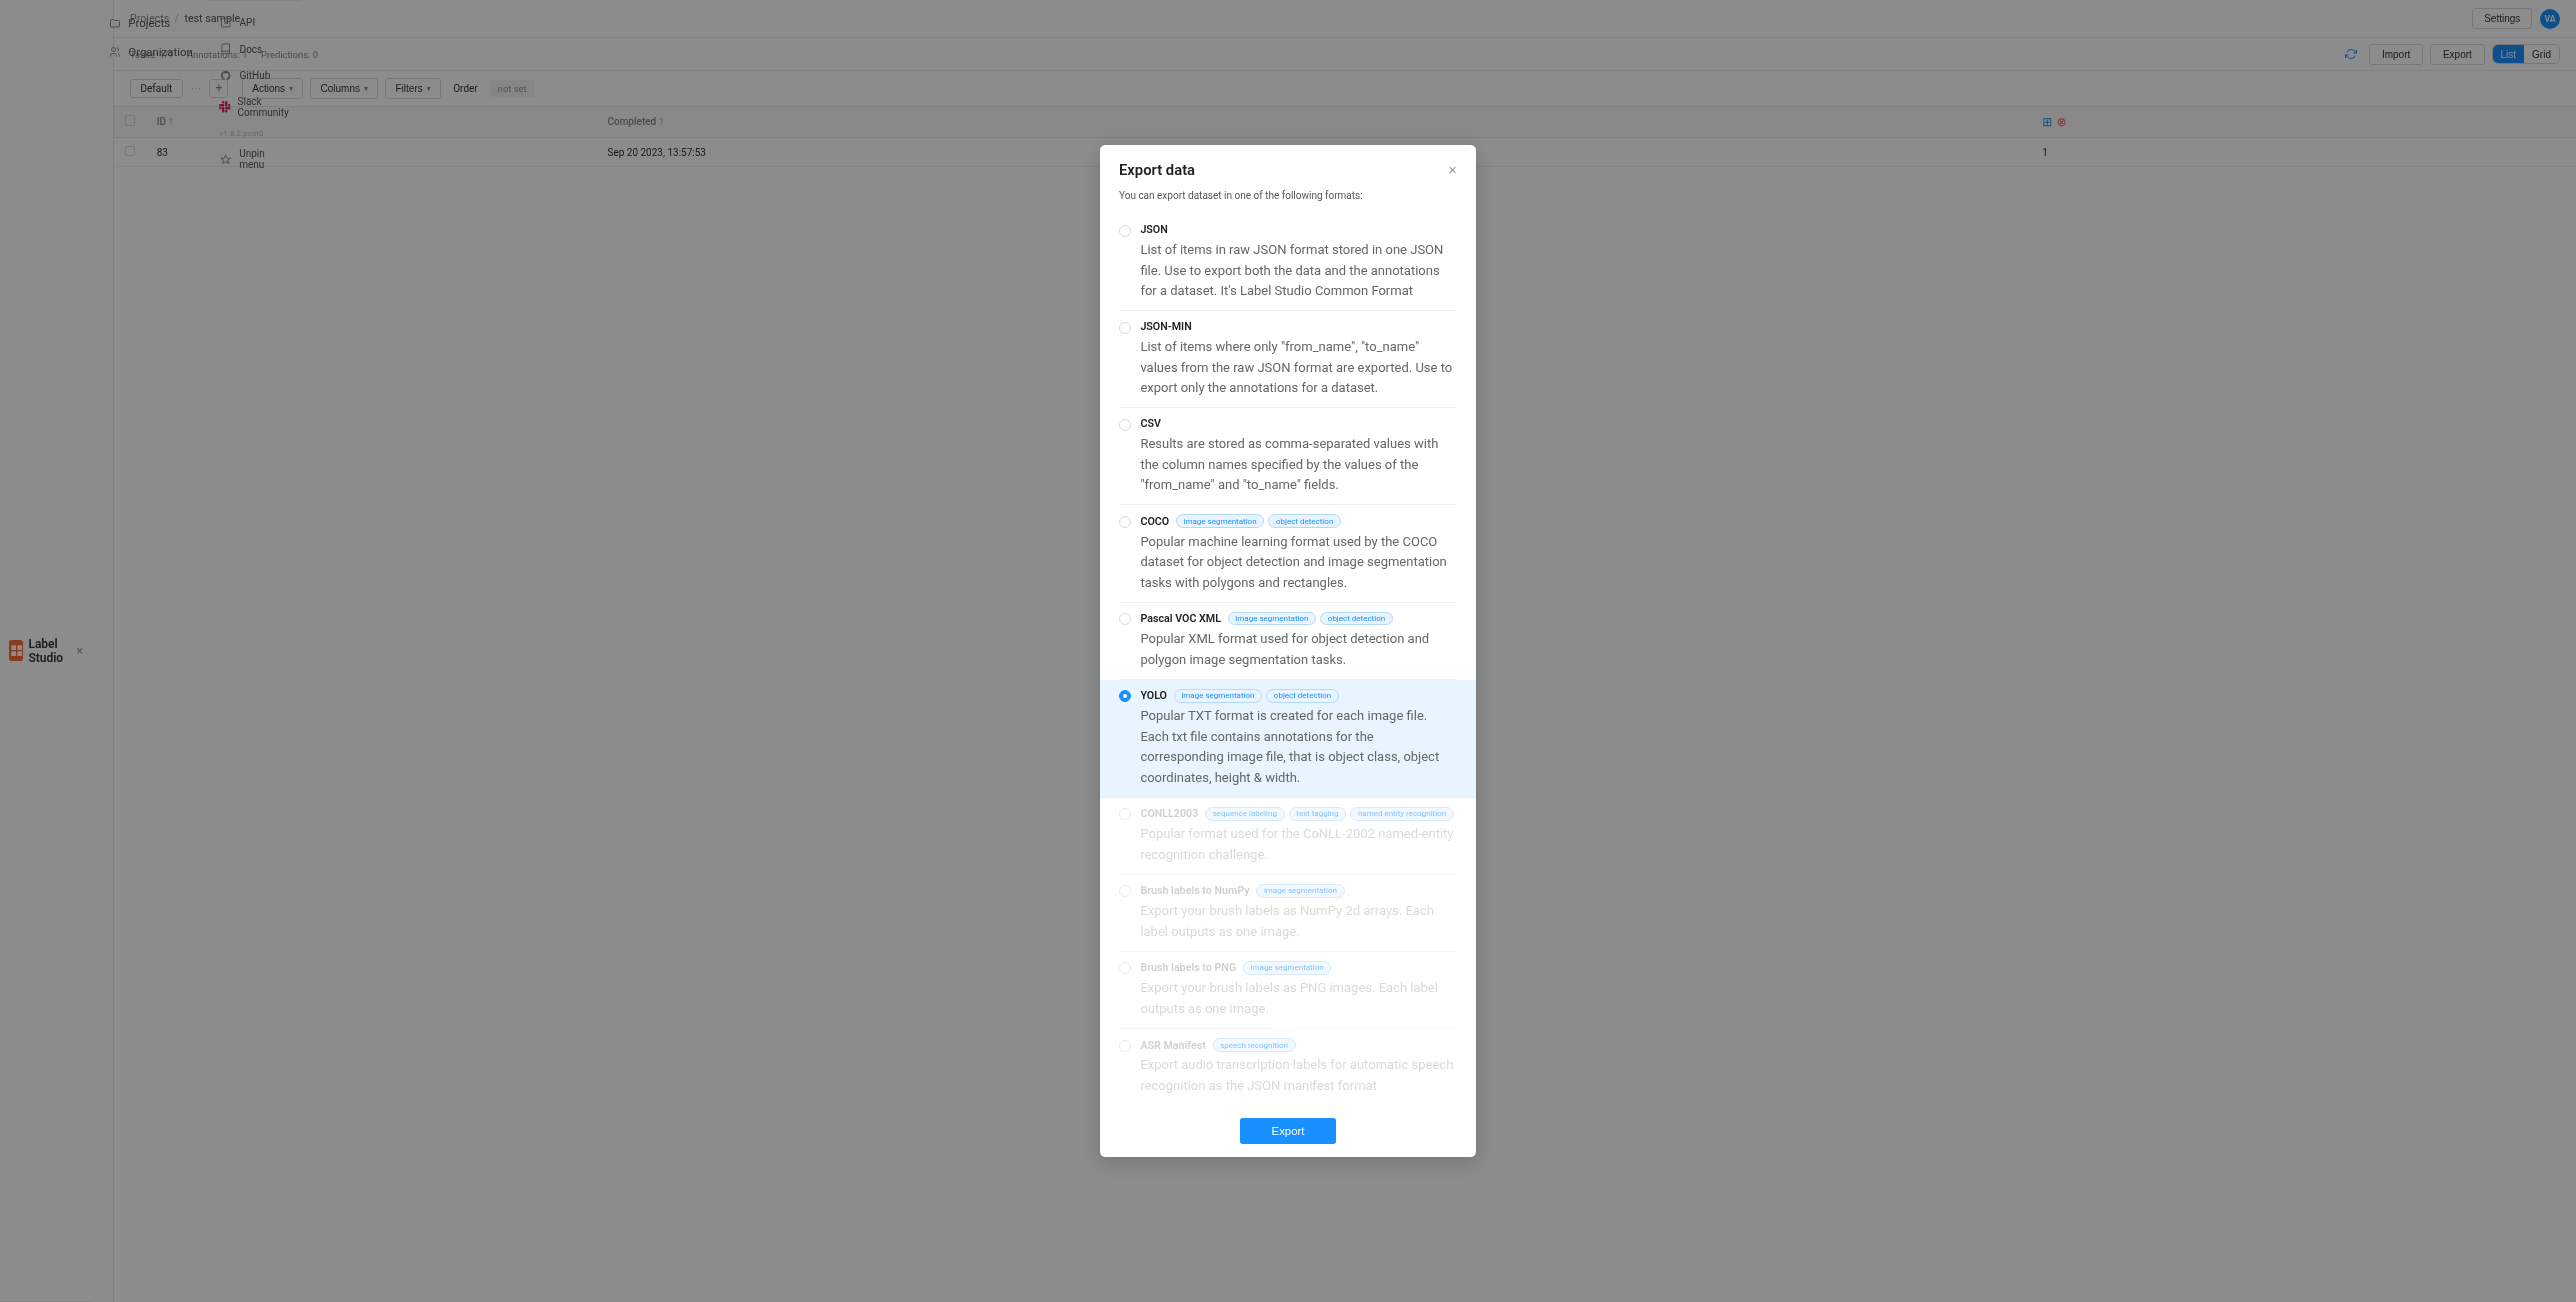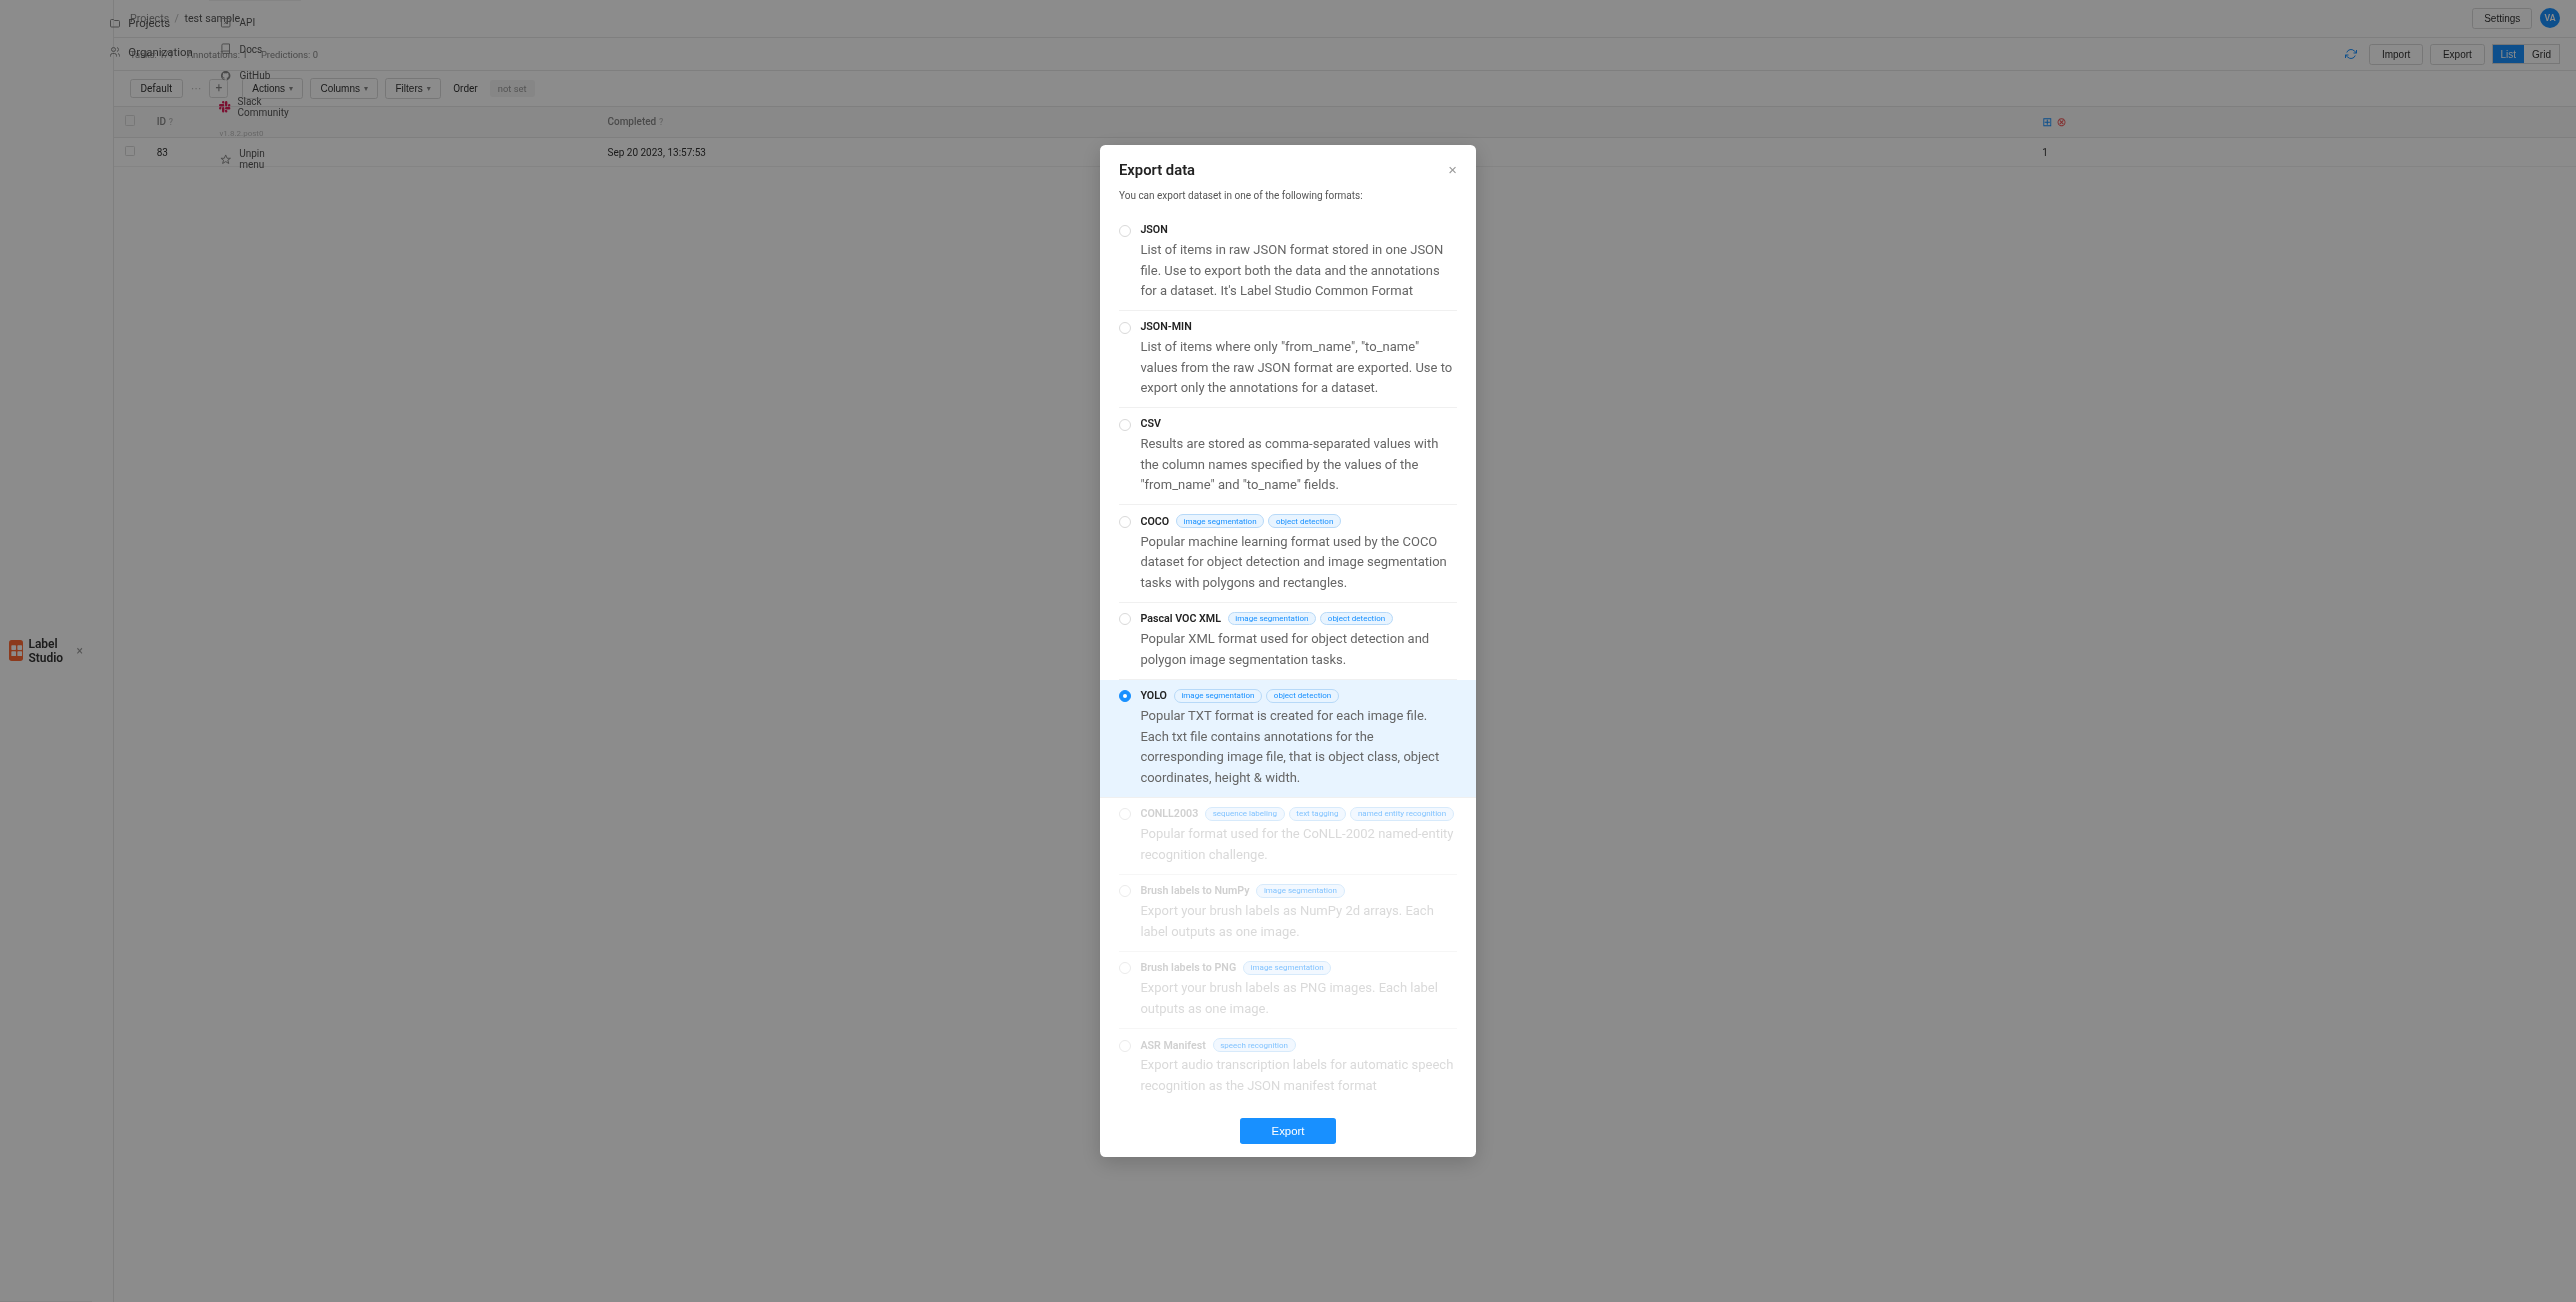--- a/index.html
+++ b/index.html
@@ -33,34 +33,34 @@
     .version { padding: 4px 10.7px; font-size: 8px; color: #bbb; }
 
     
     .main { margin-left: 114px; height: 100%; display: flex; flex-direction: column; }
 
     
     .topbar {
       background: #fff; border-bottom: 0.7px solid #e8e8e8; padding: 8px 16px; display: flex; align-items: center; gap: 8px; height: 38px;
     }
     .breadcrumb { display: flex; align-items: center; gap: 5.4px; font-size: 10.7px; color: #555; }
-    .topbar-right { margin-left: auto; display: flex; align-items: flex-start; gap: 8px; }
+    .topbar-right { margin-left: auto; display: flex; align-items: center; gap: 8px; }
     .settings-btn {
       padding: 4px 10.7px; border: 0.7px solid #d9d9d9; background: #fff; border-radius: 2.7px; cursor: pointer; font-size: 10px; color: #333;
     }
     .avatar { width: 20px; height: 20px; background: #1890ff; border-radius: 50%; display: flex; align-items: center; justify-content: center; color: #fff; font-size: 8.7px; font-weight: 600; }
     .filter-btn {
       display: flex; align-items: center; gap: 4px; padding: 4px 9.4px; border: 0.7px solid #d9d9d9; border-radius: 2.7px; background: #fff; cursor: pointer; font-size: 10px; color: #333;
     }
     .filter-btn .arrow { font-size: 8px; color: #888; }
     .icon-btn { width: 21.5px; height: 21.5px; display: flex; align-items: center; justify-content: center; cursor: pointer; color: #555; border-radius: 2.7px; }
     .action-btn {
       padding: 4px 12px; border: 0.7px solid #d9d9d9; border-radius: 2.7px; background: #fff; cursor: pointer; font-size: 10px; color: #333;
     }
-    .view-toggle { display: flex; border: 0.7px solid #d9d9d9; border-radius: 0; overflow: hidden; }
+    .view-toggle { display: flex; border: 0.7px solid #d9d9d9; border-radius: 6px; overflow: hidden; }
     .view-btn { padding: 3.4px 8px; cursor: pointer; font-size: 10px; color: #333; background: #fff; border: none; }
     .view-btn.active { background: #1890ff; color: #fff; }
 
     
     .data-table { background: #fff; width: 100%; border-collapse: collapse; }
     .data-table th { padding: 8px 10.7px; text-align: left; font-size: 10px; color: #888; font-weight: 500; border-bottom: 0.7px solid #e8e8e8; background: #fafafa; }
     .data-table td { padding: 8px 10.7px; font-size: 10px; color: #333; border-bottom: 0.7px solid #f0f0f0; }
 
     
     .overlay {

